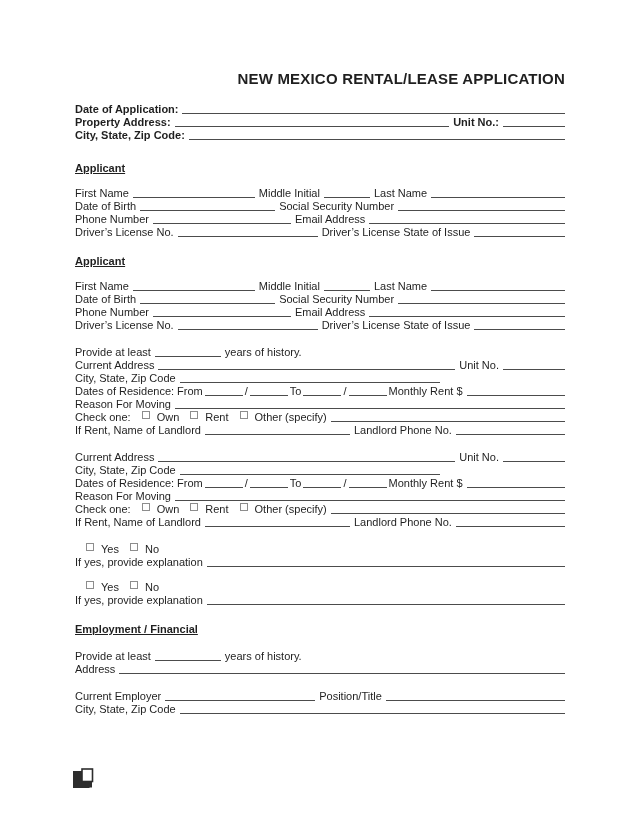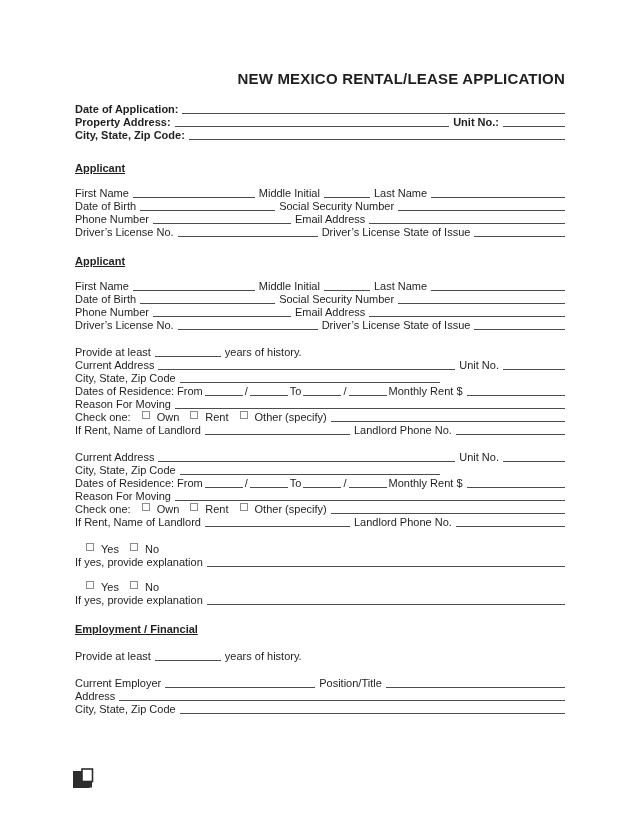--- a/index.html
+++ b/index.html
@@ -236,28 +236,28 @@
 
   <div>
     <div class="heading mt16">Employment / Financial</div>
 
     <div class="row mt14">
       <span class="lbl">Provide at least</span>
       <span class="bl w66"></span>
       <span class="lbl">years of history.</span>
     </div>
 
+    <div class="row">
+      <span class="lbl">Address</span>
+      <span class="bl fill"></span>
+    </div>
     <div class="row mt14">
       <span class="lbl">Current Employer</span>
       <span class="bl w150"></span>
       <span class="lbl">Position/Title</span>
-      <span class="bl fill"></span>
-    </div>
-    <div class="row">
-      <span class="lbl">Address</span>
       <span class="bl fill"></span>
     </div>
     <div class="row">
       <span class="lbl">City, State, Zip Code</span>
       <span class="bl fill"></span>
     </div>
   </div>
 
   <div class="logo">
     <svg width="23" height="23" viewBox="0 0 23 23" aria-hidden="true">

